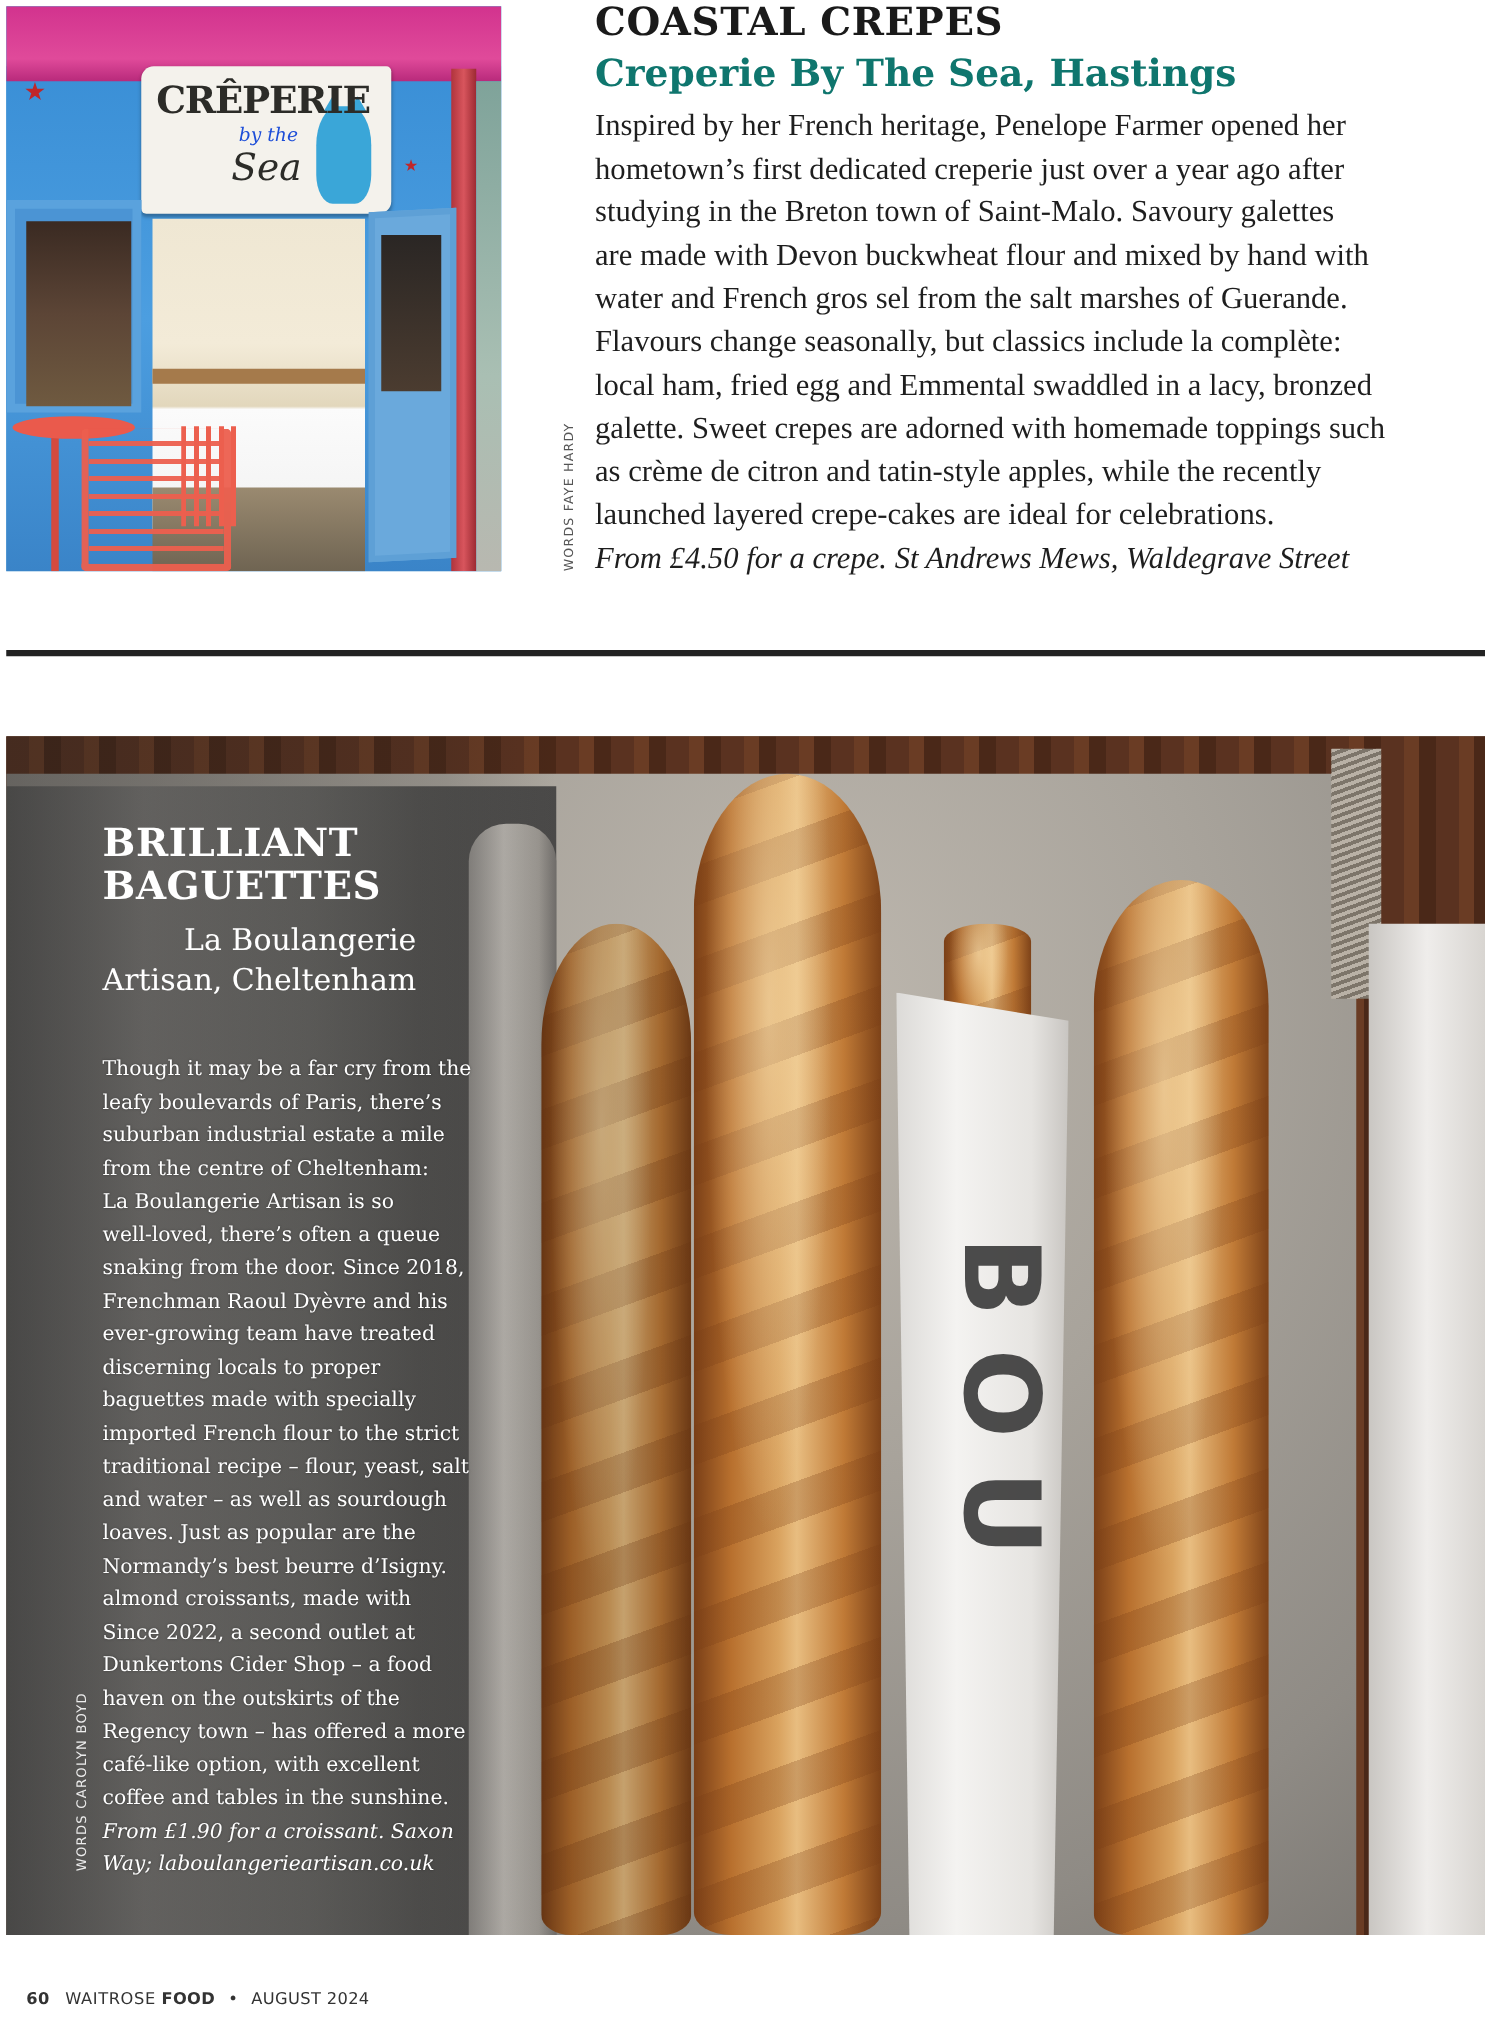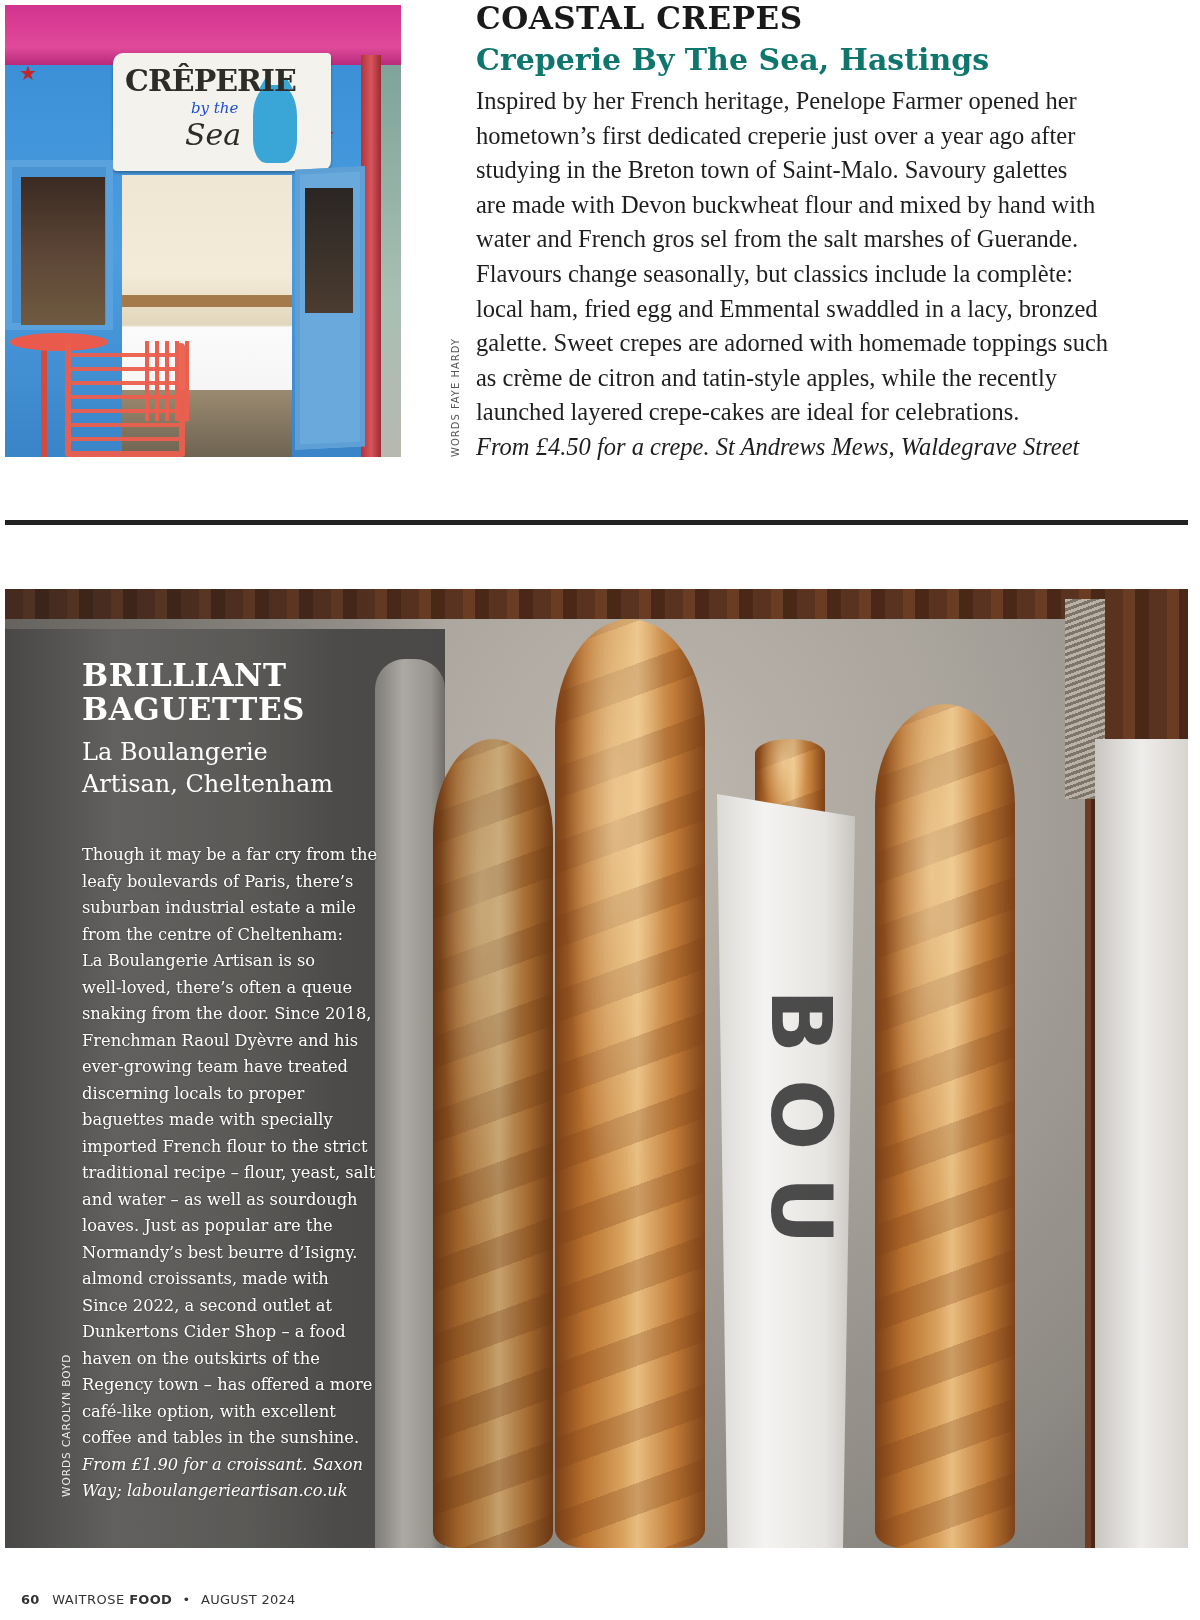--- a/index.html
+++ b/index.html
@@ -12,21 +12,21 @@
     background: #3f8fd0;
   }
   .tp-awning { position: absolute; left: 0; top: 0; width: 100%; height: 60px;
     background: linear-gradient(180deg, #d2338e 0%, #e04a9a 70%, #b82a7b 100%); }
   .tp-wall { position: absolute; left: 0; top: 48px; width: 100%; height: 404px;
     background: linear-gradient(180deg, #3a8fd6 0%, #4c9ee0 50%, #3a84c8 100%); }
   .tp-pillar { position: absolute; left: 356px; top: 50px; width: 20px; height: 402px;
     background: linear-gradient(90deg, #b0343c, #d8555d, #9c2a32); }
   .tp-stone { position: absolute; left: 376px; top: 60px; width: 20px; height: 392px;
     background: linear-gradient(180deg, #7fa39a, #a9bfb3 60%, #b8b8b0); }
-  .tp-sign { position: absolute; left: 108px; top: 48px; width: 218px; height: 118px;
+  .tp-sign { position: absolute; left: 108px; top: 48px; width: 200px; height: 118px;
     background: #f4f2ec; border-radius: 10px 4px 10px 4px; box-shadow: 0 2px 3px rgba(0,0,0,.3); }
   .tp-sign-line1 { position: absolute; left: 12px; top: 10px; font-family: "DejaVu Serif", serif;
     font-size: 30px; font-weight: bold; color: #2c2c28; letter-spacing: -1px; }
   .tp-sign-line2 { position: absolute; left: 78px; top: 46px; font-size: 15px; color: #1d4ed8; font-style: italic; }
   .tp-sign-line3 { position: absolute; left: 72px; top: 64px; font-size: 30px; color: #2c2c28; font-style: italic; }
   .tp-cat { position: absolute; left: 140px; top: 32px; width: 44px; height: 78px;
     background: #3aa6d8; border-radius: 40% 40% 30% 30%; }
   .tp-cat-ear1, .tp-cat-ear2 { position: absolute; top: -8px; width: 0; height: 0;
     border-left: 7px solid transparent; border-right: 7px solid transparent; border-bottom: 12px solid #3aa6d8; }
   .tp-cat-ear1 { left: 6px; } .tp-cat-ear2 { left: 26px; }
@@ -104,21 +104,21 @@
 
   .bottom-credit {
     position: absolute; left: 60px; top: 1497px; transform-origin: 0 0; transform: rotate(-90deg);
     font-family: "DejaVu Sans", sans-serif; font-size: 10.5px; letter-spacing: 1px; color: #ececec;
     white-space: nowrap;
   }
   .bottom-title { position: absolute; left: 82px; top: 658px; font-family: "DejaVu Serif", serif;
     font-weight: bold; font-size: 31px; line-height: 34px; color: #ffffff; letter-spacing: 0.5px; }
   .bottom-title div { white-space: nowrap; }
   .bottom-subtitle { position: absolute; left: 82px; top: 736px; font-family: "DejaVu Serif", serif;
-    font-size: 24px; line-height: 32px; color: #ffffff; }
+    font-size: 24px; line-height: 32px; color: #ffffff; text-align: right; }
   .bottom-subtitle div { white-space: nowrap; }
   .bottom-body { position: absolute; left: 82px; top: 806px; margin-top: 36px; }
   .bottom-body p { font-family: "DejaVu Serif", serif; font-size: 16.3px; line-height: 26.5px;
     color: #ffffff; white-space: nowrap; text-shadow: 0 0 2px rgba(0,0,0,.4); }
   .bottom-body p.italic { font-style: italic; }
 
   
   .footer { position: absolute; left: 5px; top: 1592px; font-family: "DejaVu Sans", sans-serif;
     font-size: 13px; color: #333; white-space: nowrap; letter-spacing: 0.3px; margin-left: 16px; }
   .footer .page-num { font-weight: bold; margin-right: 8px; }

